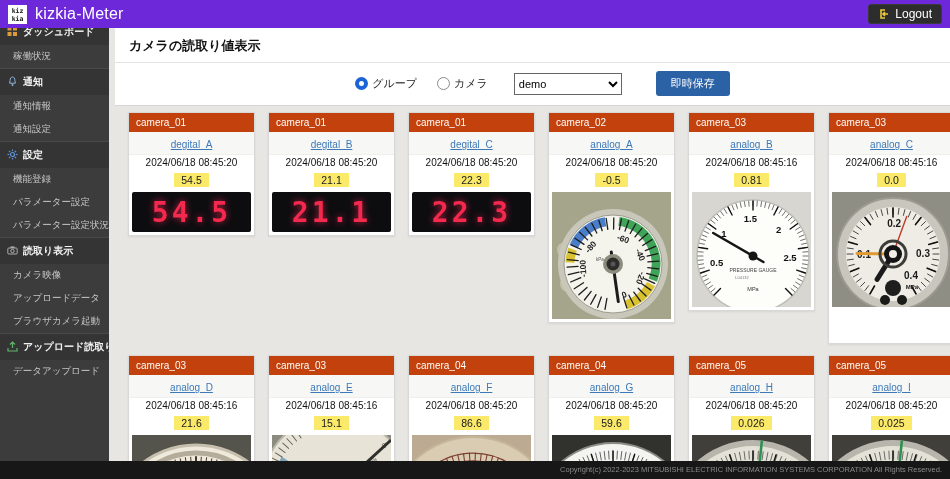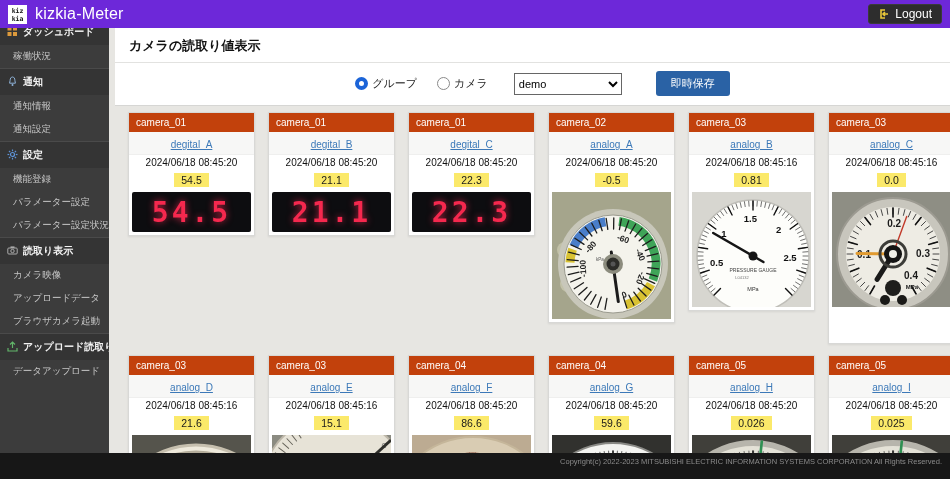--- a/index.html
+++ b/index.html
@@ -49,21 +49,21 @@
   .seg{height:100%;background:#0d0d10;border-radius:2px;display:flex;align-items:center;justify-content:center;
        color:#f5284e;font-family:"DejaVu Sans Mono",monospace;font-weight:bold;font-size:28px;
        letter-spacing:3px;text-shadow:0 0 7px rgba(245,40,80,.75);}
   
   .overlay{position:absolute;left:97px;top:381px;z-index:40;pointer-events:none;}
   .ol{font-size:30px;font-weight:bold;letter-spacing:1px;line-height:35px;color:#1660c9;
       text-shadow:-3px 0 0 #fff,3px 0 0 #fff,0 -3px 0 #fff,0 3px 0 #fff,
                   -2px -2px 0 #fff,2px -2px 0 #fff,-2px 2px 0 #fff,2px 2px 0 #fff,
                   -3px -2px 0 #fff,3px -2px 0 #fff,-3px 2px 0 #fff,3px 2px 0 #fff;}
   
-  .footer{position:absolute;left:0;bottom:0;width:950px;height:26px;background:#171717;z-index:35;
+  .footer{position:absolute;left:0;bottom:0;width:950px;height:18px;background:#171717;z-index:35;
           color:#8b8b8b;font-size:7.5px;line-height:18px;text-align:right;padding-right:8px;}
 </style>
 </head>
 <body>
 
 <div class="screen">
 
   <div class="topbar">
     <div class="logo">
       <div>kiz</div>

